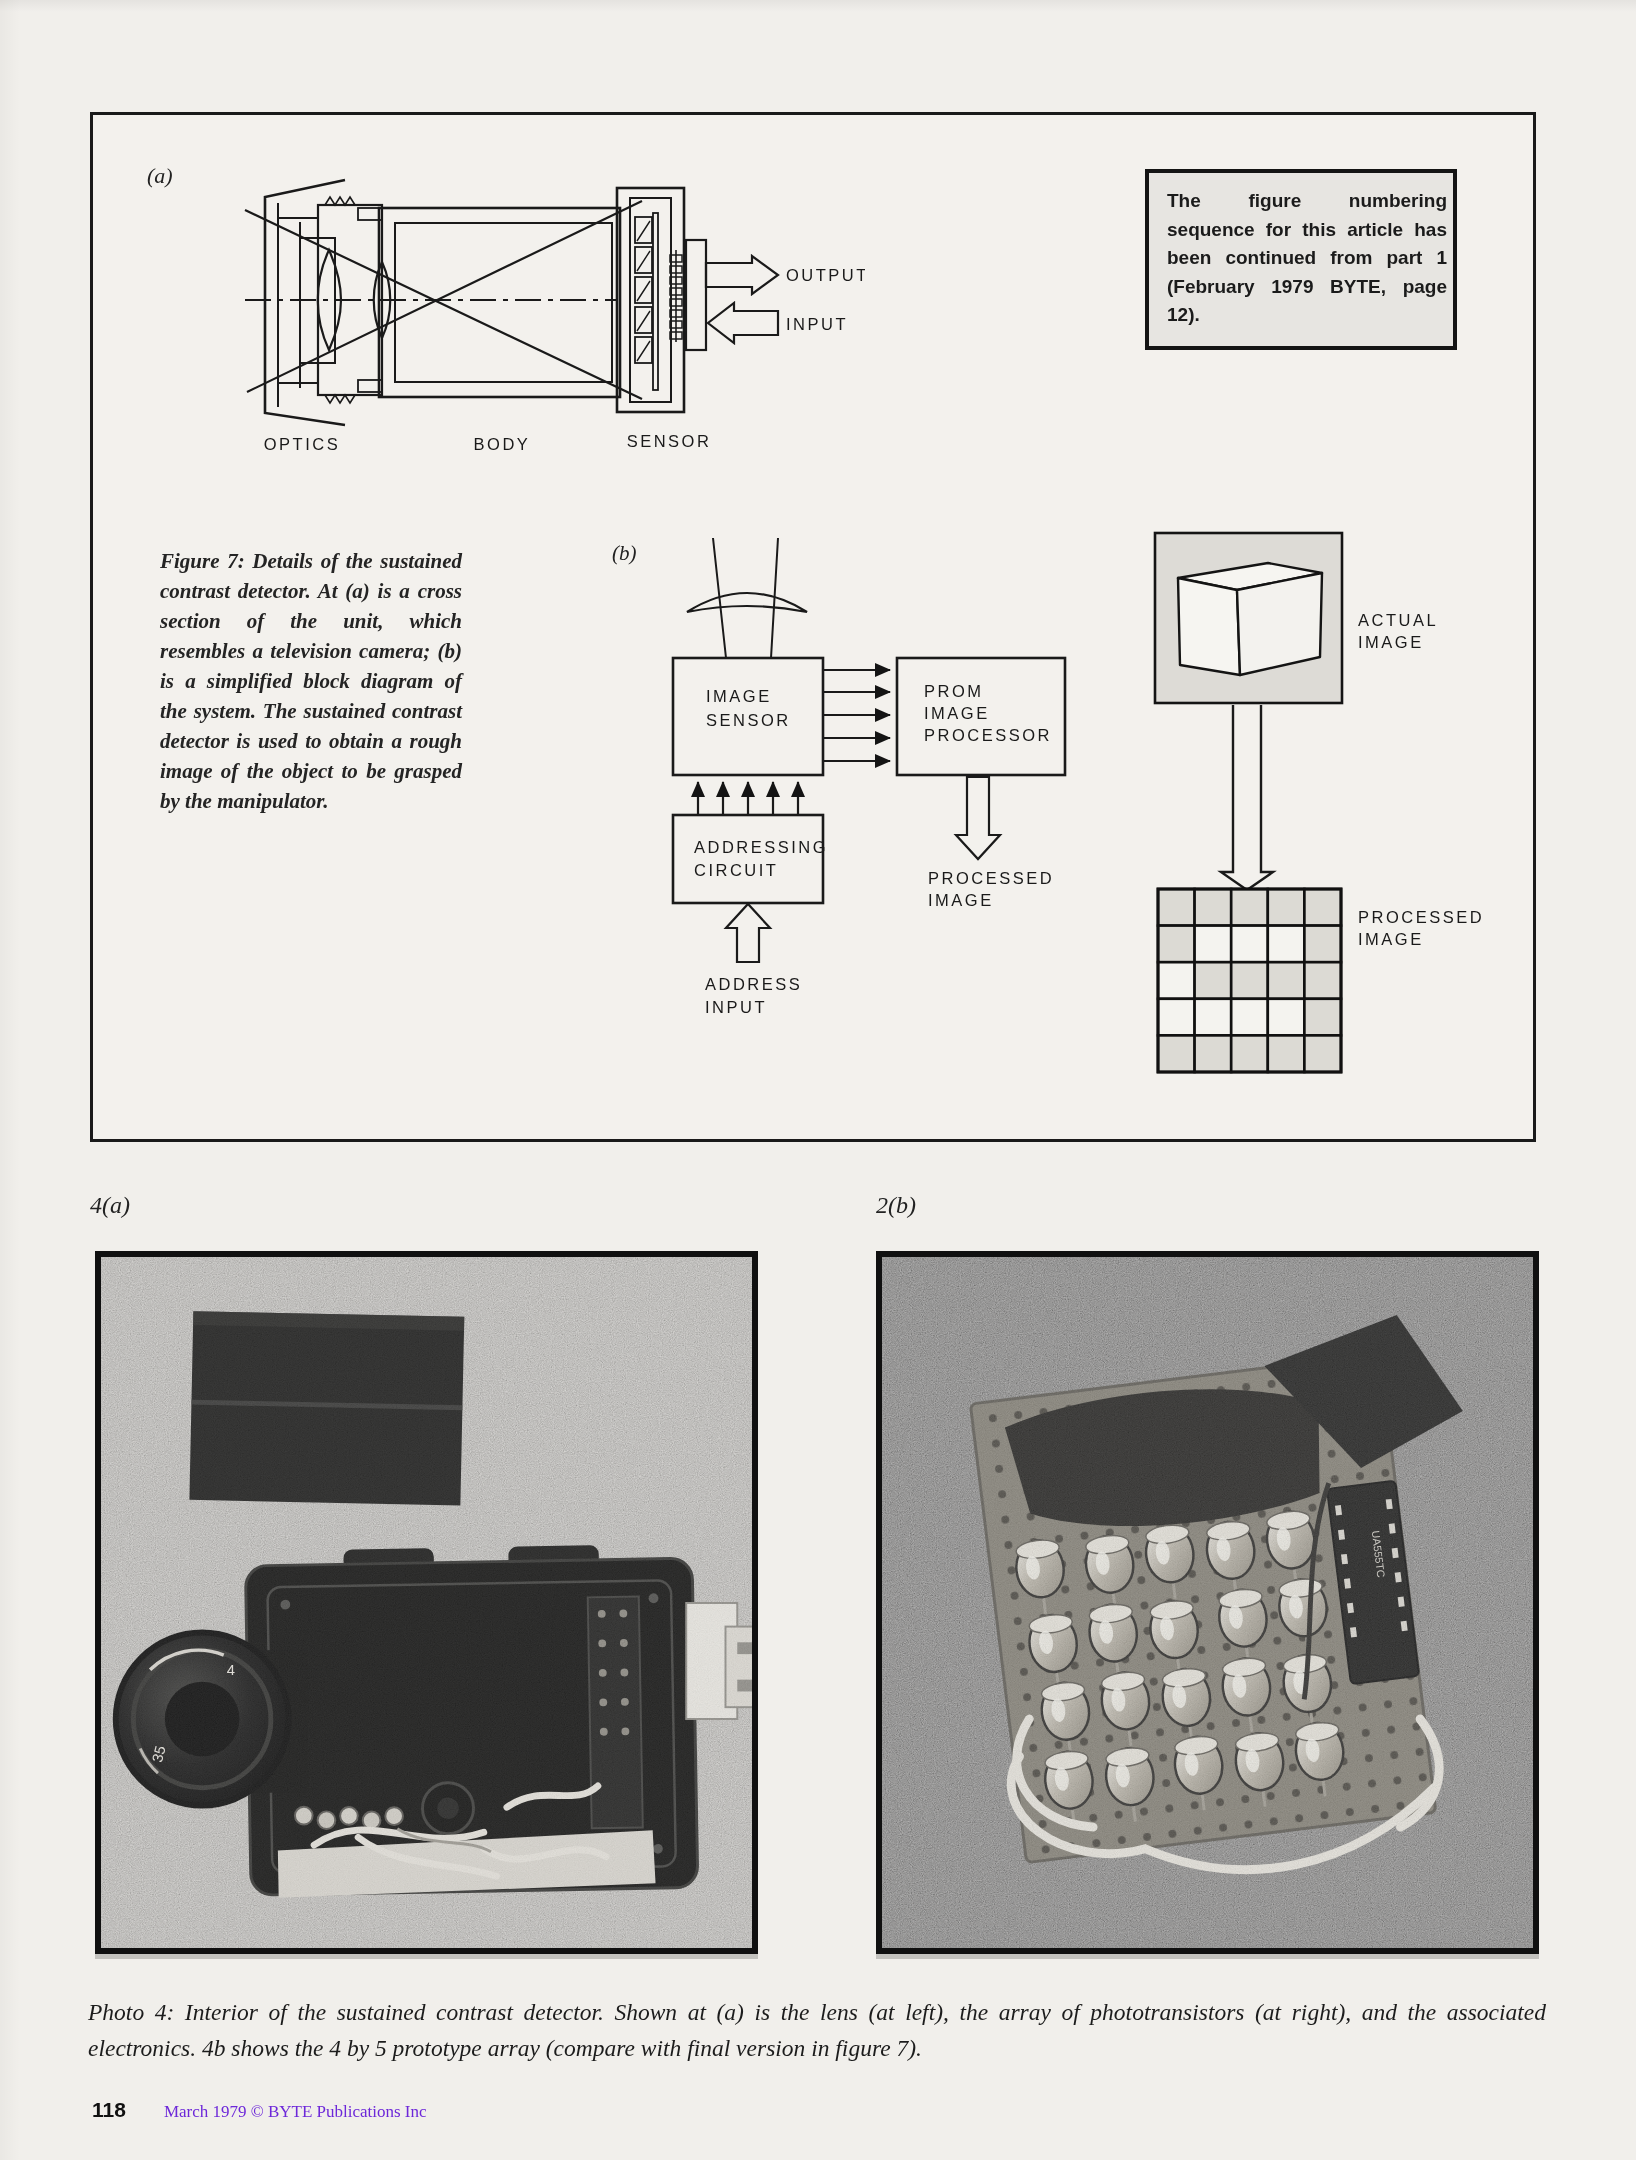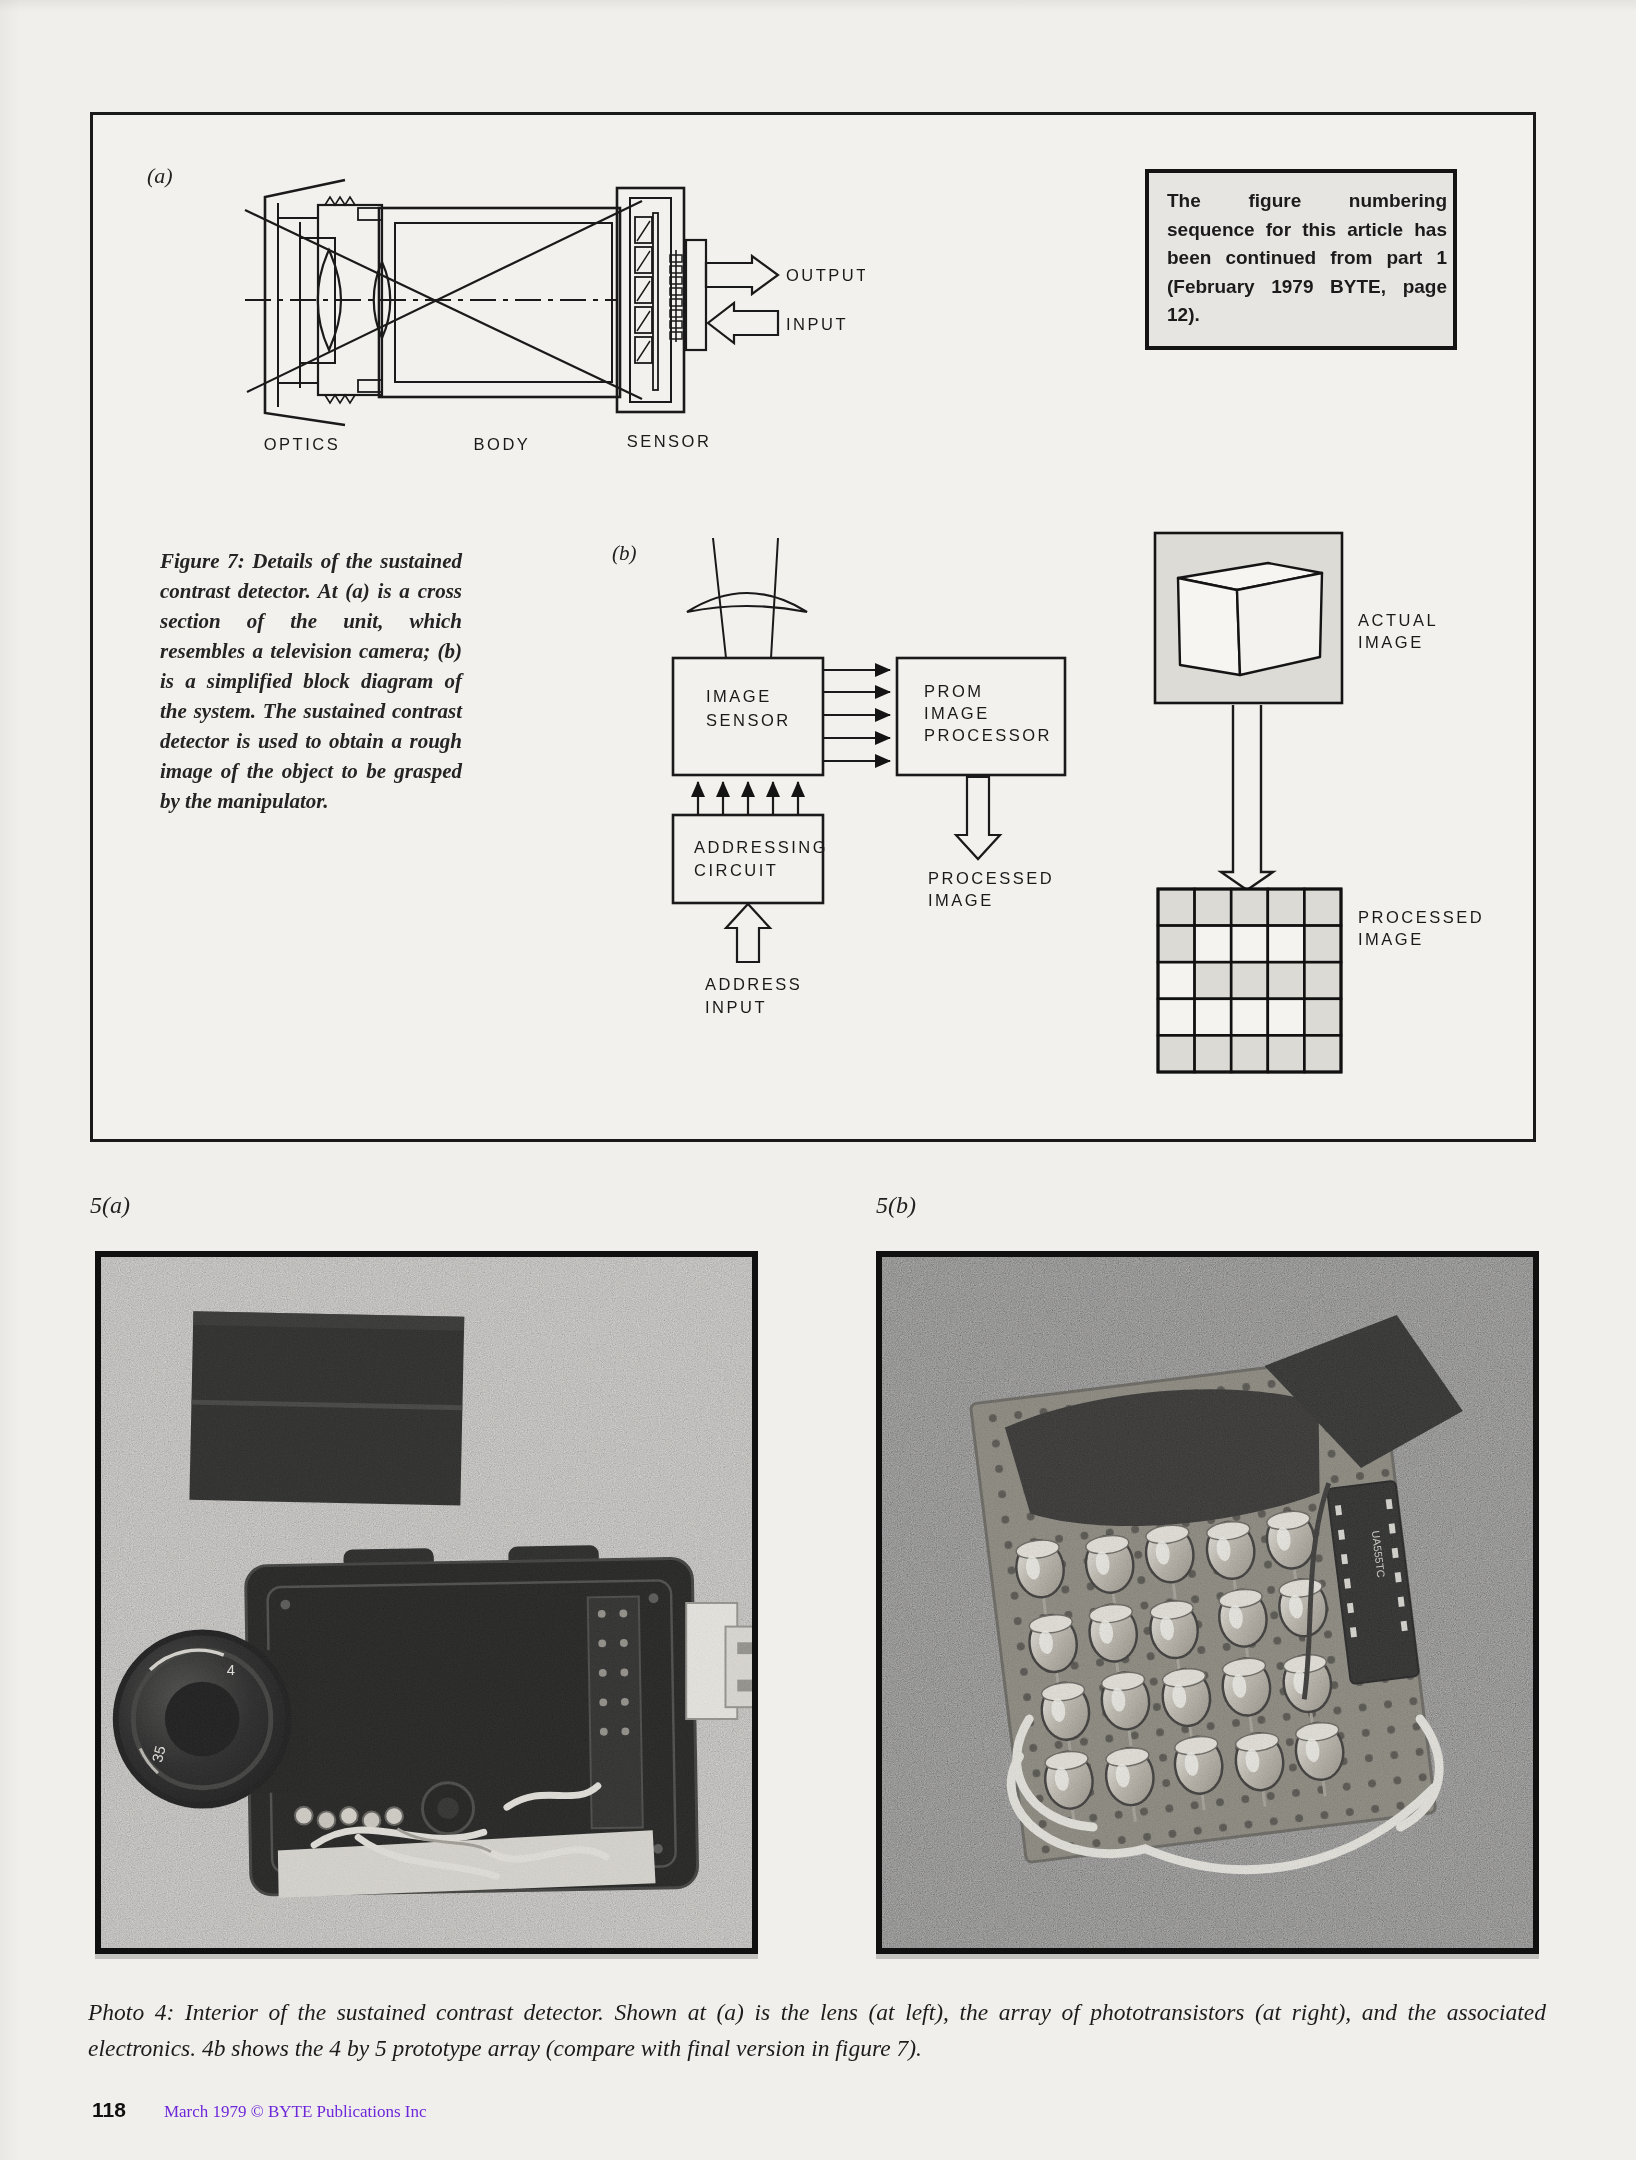--- a/index.html
+++ b/index.html
@@ -193,22 +193,22 @@
           <rect x="1231.2" y="1035.4" width="36.6" height="36.6" fill="#dcdad4" stroke="#111" stroke-width="2.6"></rect>
           <rect x="1267.8" y="1035.4" width="36.6" height="36.6" fill="#dcdad4" stroke="#111" stroke-width="2.6"></rect>
           <rect x="1304.4" y="1035.4" width="36.6" height="36.6" fill="#dcdad4" stroke="#111" stroke-width="2.6"></rect>
         </g>
       <rect x="1158" y="889" width="183" height="183" fill="none" stroke="#111" stroke-width="3"></rect>
       <text class="dlabel" x="1358" y="923">PROCESSED</text>
       <text class="dlabel" x="1358" y="945">IMAGE</text>
     </svg>
   </div>
 
-  <span class="photolabel abs" style="left:90px;top:1192px;">5(a)</span>
-  <span class="photolabel abs" style="left:876px;top:1192px;">5(b)</span>
+  <span class="photolabel abs" style="left:90px;top:1192px;">4(a)</span>
+  <span class="photolabel abs" style="left:876px;top:1192px;">2(b)</span>
 
   <div class="photoframe" style="left:95px;top:1251px;">
     <svg viewBox="0 0 663 703" preserveAspectRatio="none">
       <defs>
         <filter id="grain" x="0" y="0" width="100%" height="100%">
           <feTurbulence type="fractalNoise" baseFrequency="0.9" numOctaves="2" seed="7" stitchTiles="stitch"></feTurbulence>
           <feColorMatrix type="matrix" values="0.33 0.33 0.33 0 0  0.33 0.33 0.33 0 0  0.33 0.33 0.33 0 0  0 0 0 0 1"></feColorMatrix>
         </filter>
         <radialGradient id="lensg" cx="40%" cy="38%" r="70%">
           <stop offset="0%" stop-color="#3c3c3a"></stop>

